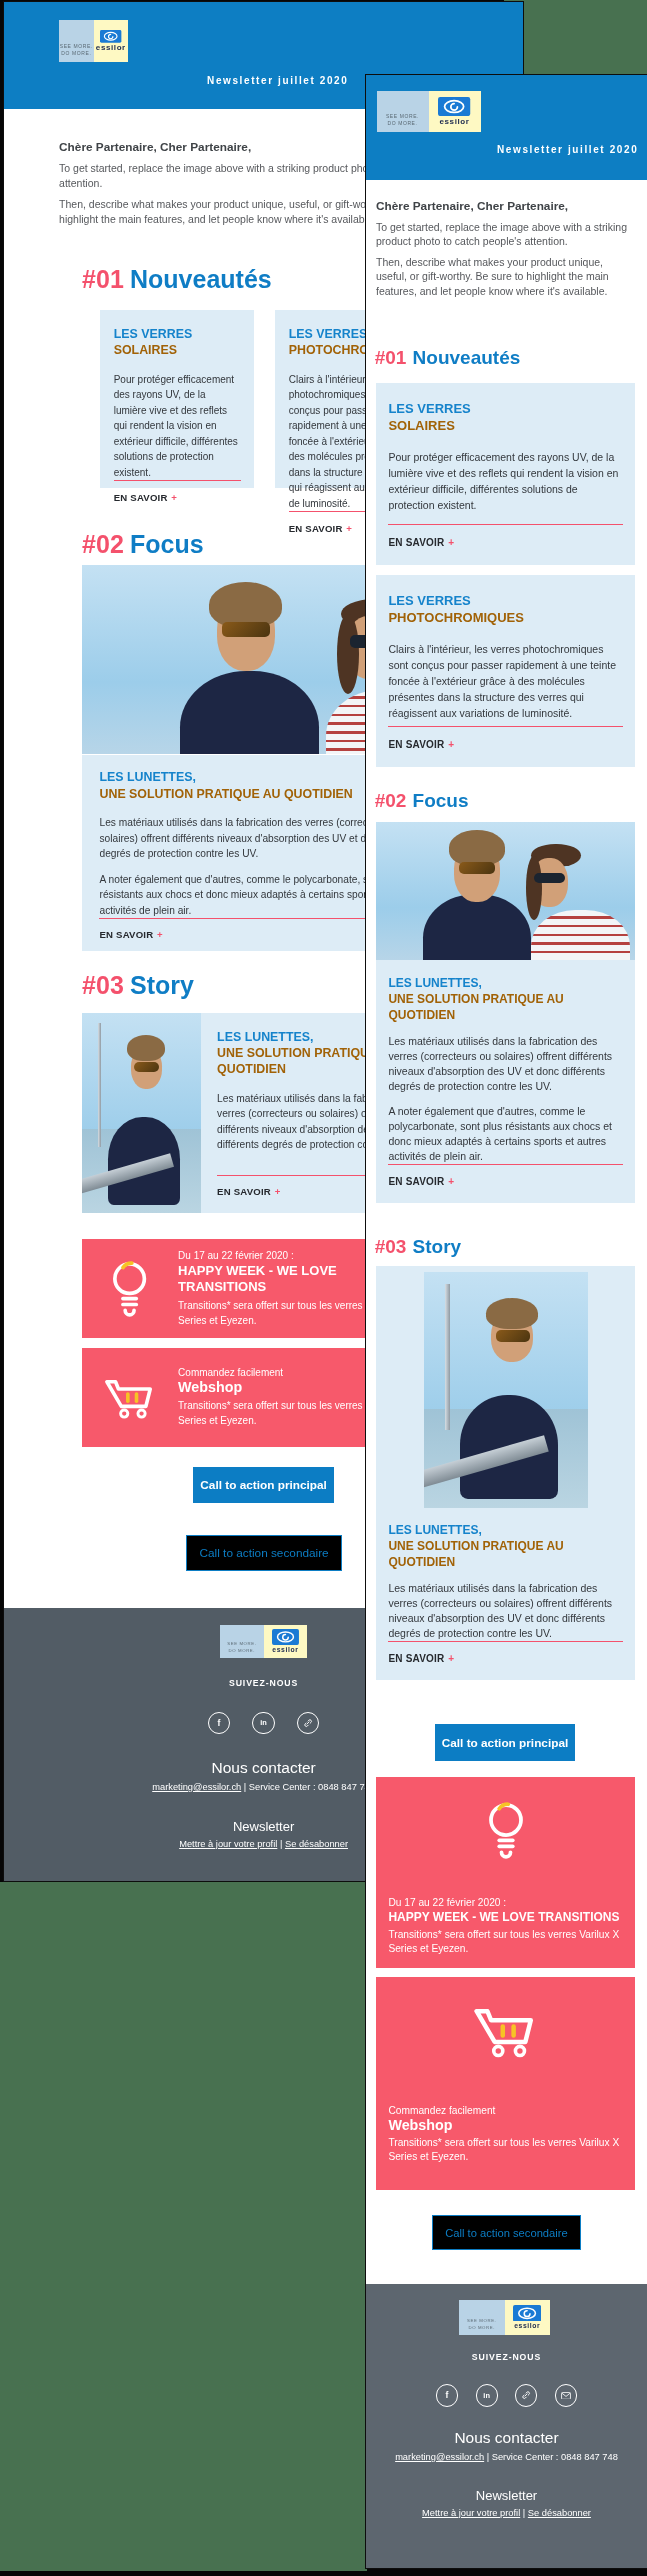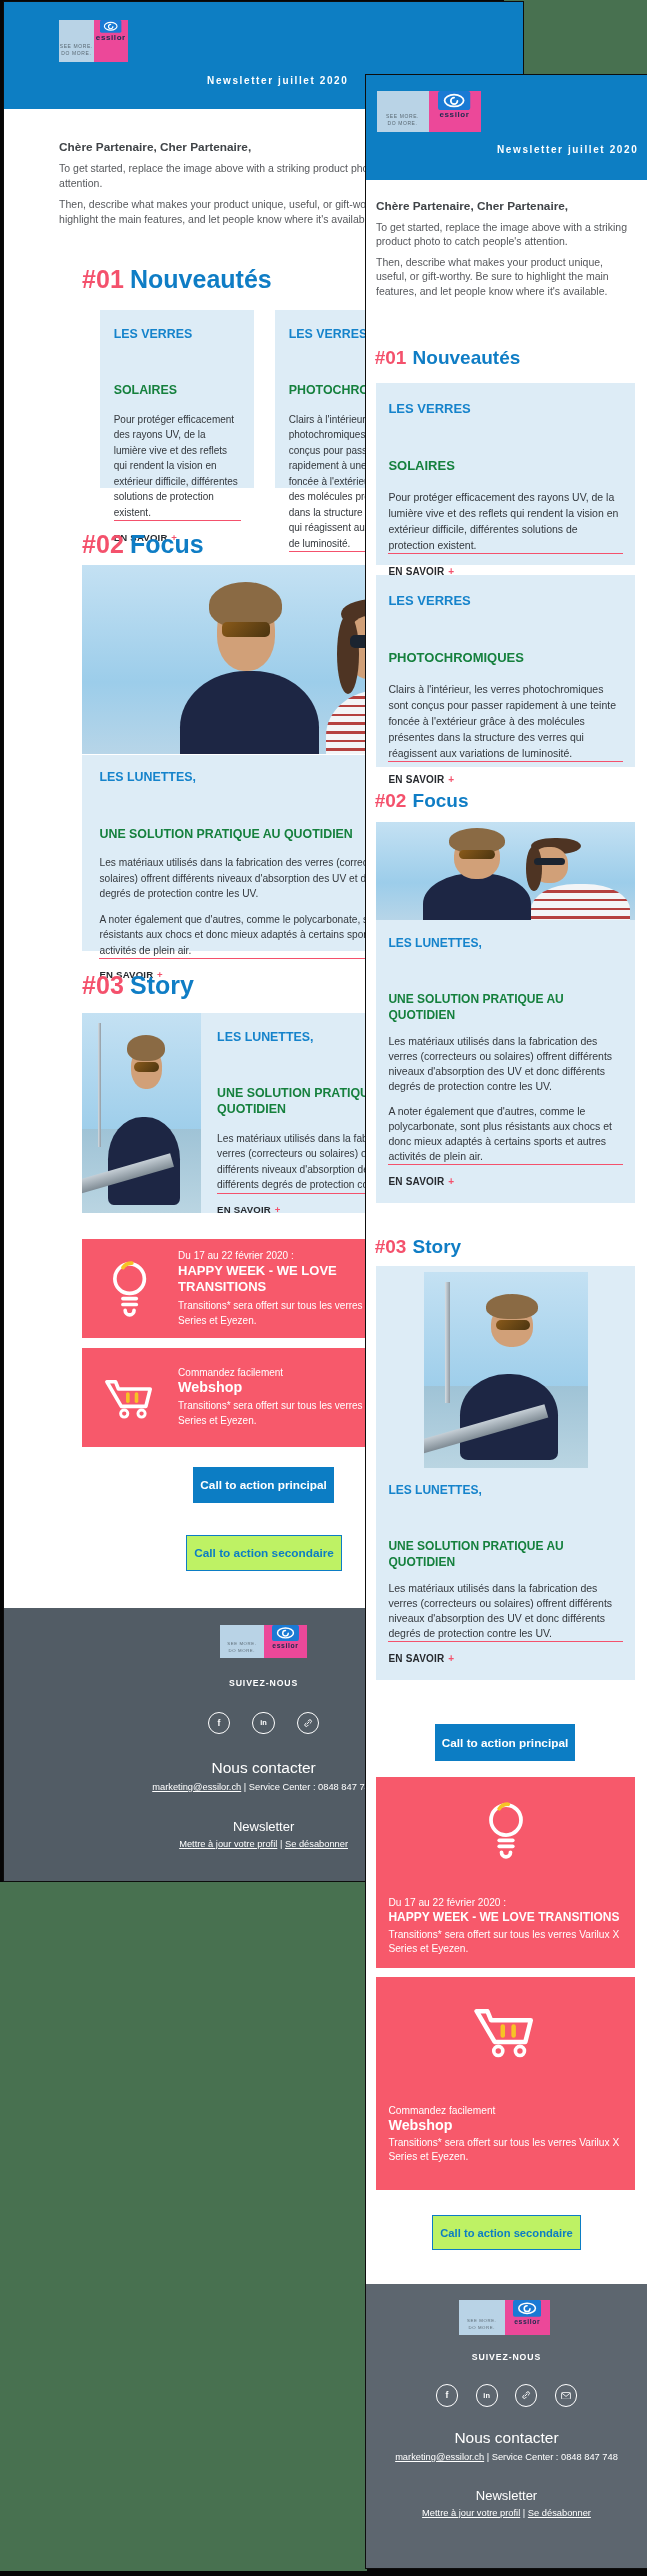--- a/index.html
+++ b/index.html
@@ -6,44 +6,44 @@
   *{box-sizing:border-box;}
   body{font-family:"Liberation Sans","DejaVu Sans",sans-serif;}
   .canvas{position:relative;width:648px;height:2576px;background:#060606;overflow:hidden;}
   .green{position:absolute;background:#487150;}
   .panel{position:absolute;background:#ffffff;border:1.9px solid #0d0d0d;}
   .hdr{position:absolute;left:0;right:0;top:0;background:#0d7ec3;}
   .ntitle{position:absolute;color:#fff;font-weight:bold;font-size:10px;letter-spacing:1.6px;white-space:nowrap;}
   
   .logo{position:absolute;display:flex;}
   .logo .tag{background:#b9d3e6;width:50%;display:flex;flex-direction:column;justify-content:flex-end;align-items:center;padding-bottom:5.6px;color:#5b6a74;font-size:5px;letter-spacing:0.6px;line-height:6.8px;}
-  .logo .ess{background:#ec4899;width:50%;display:flex;flex-direction:column;justify-content:flex-start;align-items:center;gap:1.2px;}
+  .logo .ess{background:#fef9c3;width:50%;display:flex;flex-direction:column;justify-content:center;align-items:center;gap:1.2px;}
   .logo .ess svg{width:62%;display:block;}
   .logo .esst{color:#1d2a4f;font-weight:bold;font-size:8px;letter-spacing:0.6px;line-height:8px;}
   .logo.small .esst{font-size:6.8px;}
   
   .sect{position:absolute;font-weight:bold;white-space:nowrap;}
   .sect .num{color:#f4516c;}
   .sect .t{color:#0f7dc5;margin-left:6.2px;}
   
   .bluebox{position:absolute;background:#ddecf6;display:flex;flex-direction:column;}
   .ctb{color:#1583cb;font-weight:bold;}
-  .ctd{color:#15803d;font-weight:bold;margin-top:40px;}
+  .ctd{color:#a16207;font-weight:bold;}
   .cbody{color:#33373c;}
   .sep{border-top:0.6px solid #f4516c;width:100%;}
   .more{font-weight:bold;color:#26292e;letter-spacing:0.2px;}
   .more .plus{color:#f4516c;margin-left:3.7px;}
   
   .promo{position:absolute;background:#f7596b;color:#fff;}
   .pintro{font-size:10px;}
   .ptitle{font-weight:bold;}
   .pbody{font-size:10px;line-height:15px;}
   
   .btnp{position:absolute;background:#0c7dc4;color:#fff;font-weight:bold;display:flex;align-items:center;justify-content:center;cursor:pointer;}
-  .btns{position:absolute;background:#bef264;border:1.9px solid #0c7dc4;color:#0c7dc4;font-weight:bold;display:flex;align-items:center;justify-content:center;cursor:pointer;}
+  .btns{position:absolute;background:#000000;border:1.9px solid #0c7dc4;color:#0c7dc4;font-weight:normal;display:flex;align-items:center;justify-content:center;cursor:pointer;}
   
   .foot{position:absolute;left:0;right:0;color:#fff;text-align:center;}
   .foot .follow{font-weight:bold;font-size:8.7px;letter-spacing:0.9px;}
   .socrow{display:flex;justify-content:center;}
   .soc{width:22.3px;height:22.3px;border:1.2px solid #fff;border-radius:50%;display:flex;align-items:center;justify-content:center;color:#fff;font-weight:bold;font-size:8.7px;cursor:pointer;}
   .contact-title{font-weight:normal;}
   .ulink{text-decoration:underline;cursor:pointer;}
   .fline{font-size:9.3px;}
   
   .photo{position:absolute;overflow:hidden;background:linear-gradient(180deg,#c4e1f3 0%,#9ccdea 62%,#b7d5e8 100%);}

